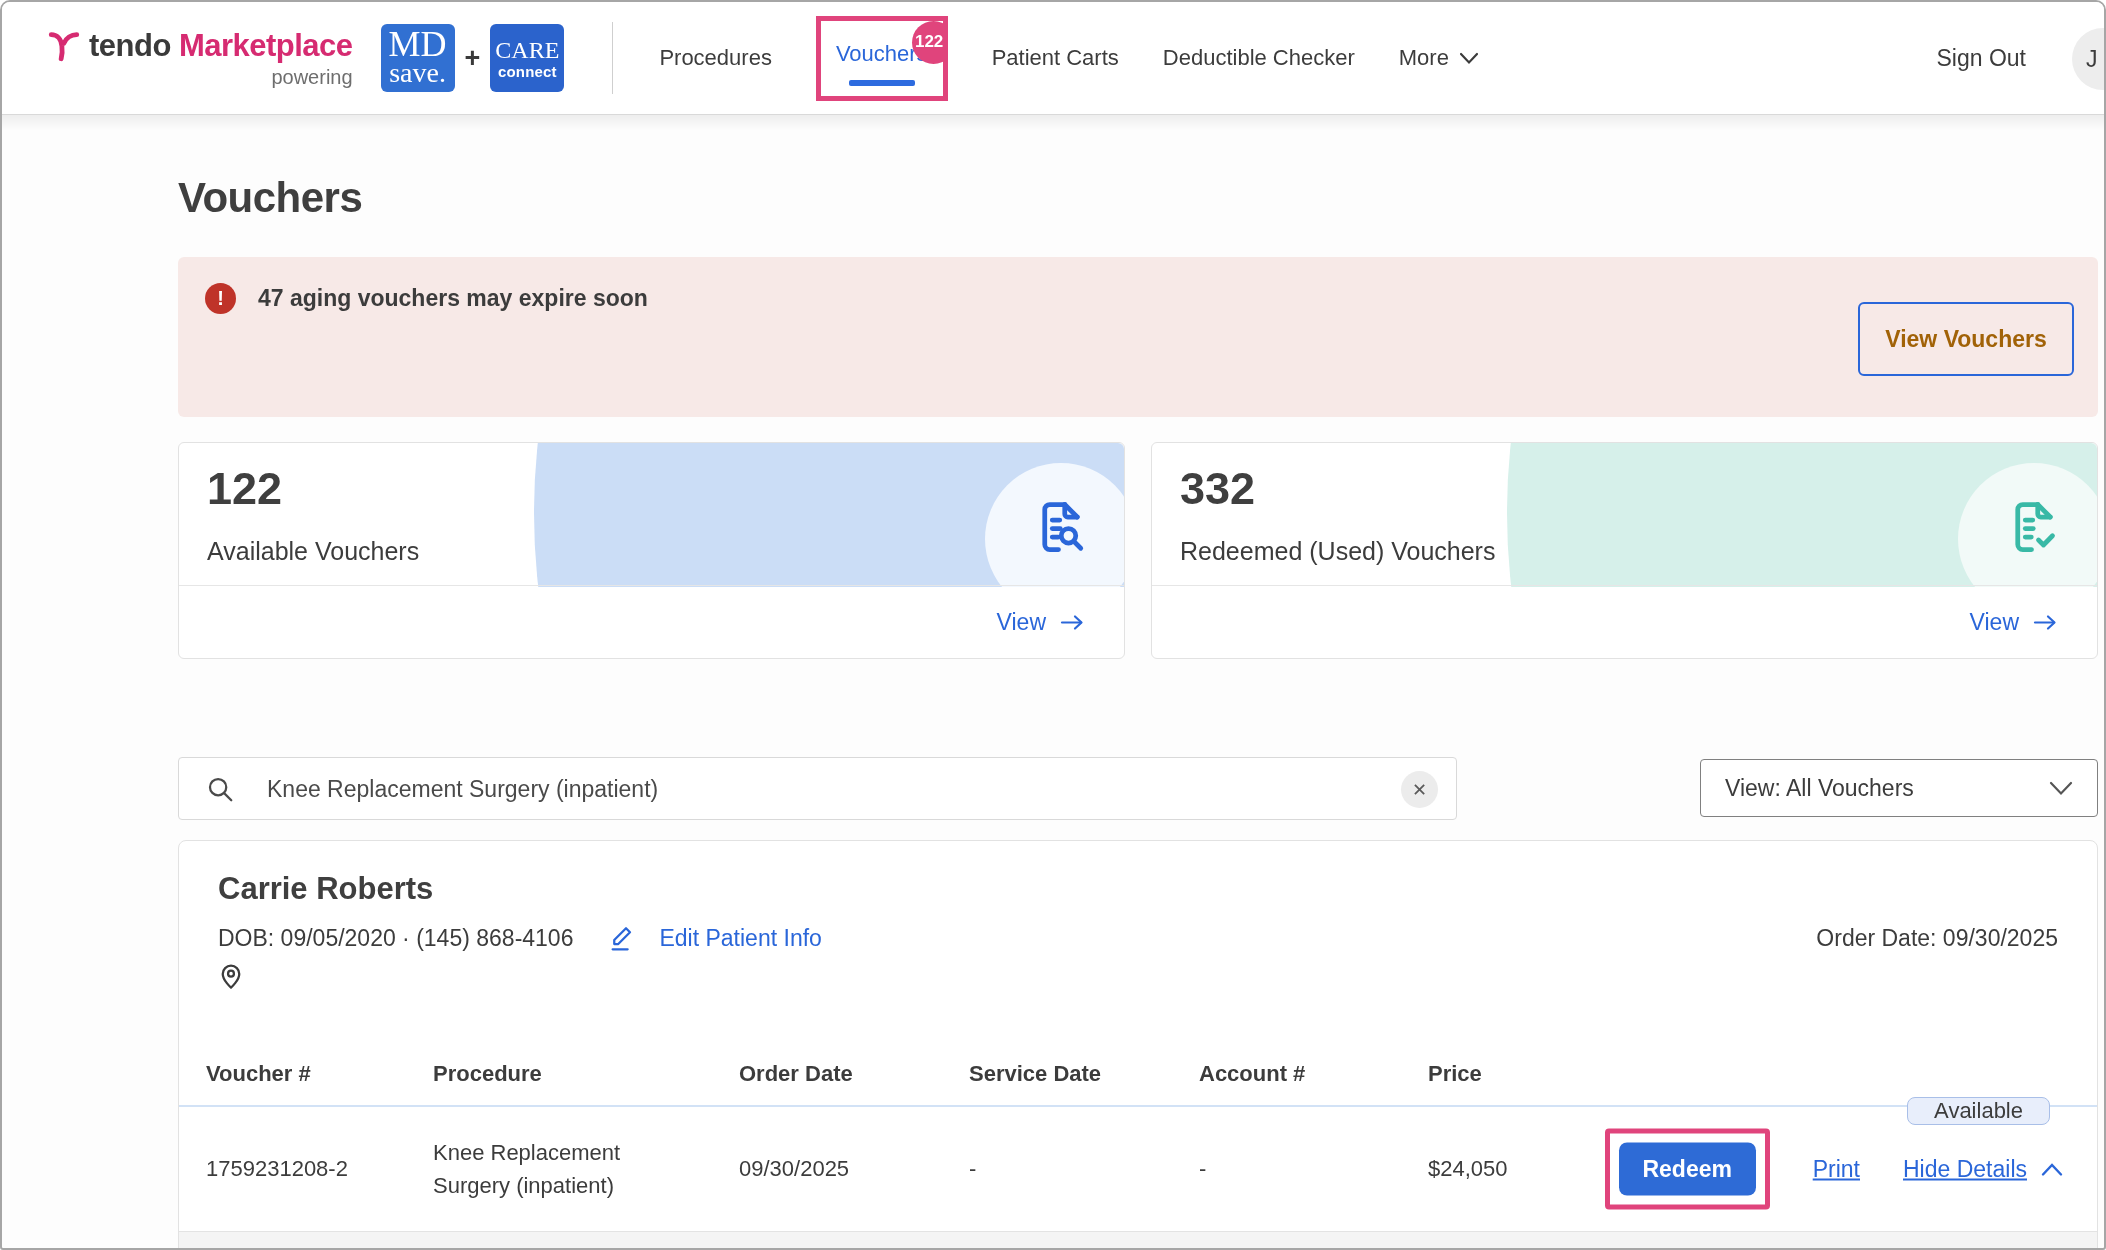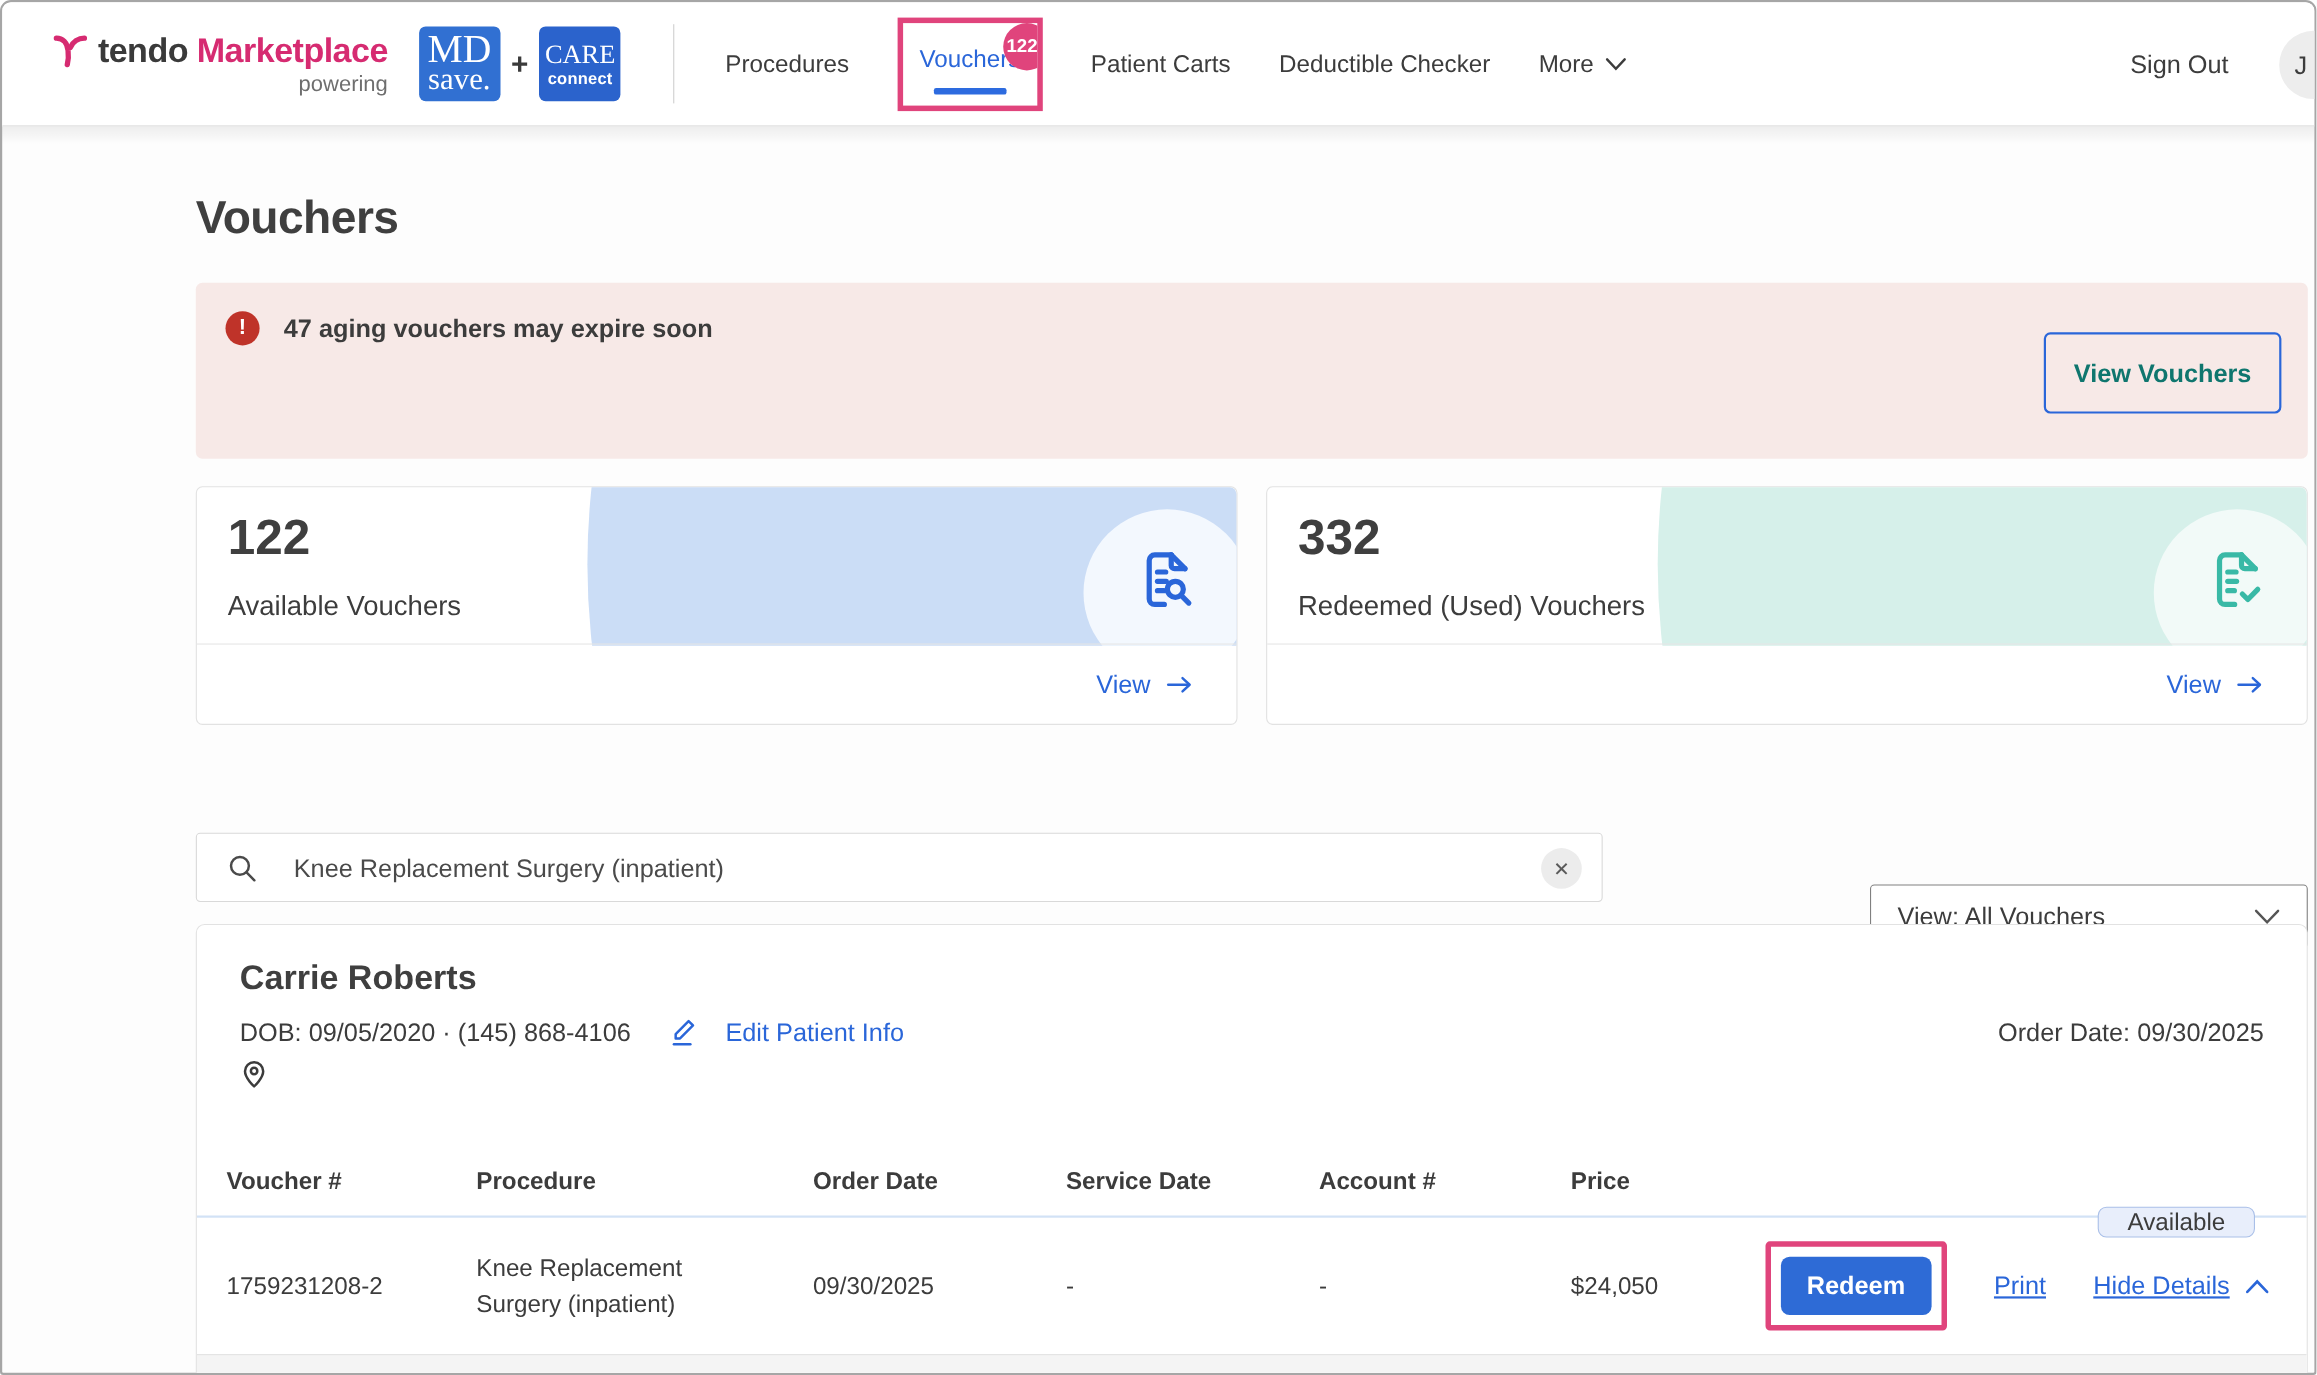--- a/index.html
+++ b/index.html
@@ -30,39 +30,39 @@
   .signout{margin-left:auto;font-size:23px;margin-right:78px;cursor:pointer;white-space:nowrap;}
   .avatar{position:absolute;right:-30px;top:26px;width:62px;height:62px;border-radius:50%;background:#EDEDED;color:#3C3C3C;font-size:23px;display:flex;align-items:center;padding-left:14px;box-sizing:border-box;}
   .content-shadow{position:absolute;left:0;right:0;top:113px;height:16px;background:linear-gradient(#00000010,transparent);}
 
   
   .page-title{position:absolute;left:176px;top:172px;font-size:42px;font-weight:bold;color:#3F3F3F;letter-spacing:-0.5px;}
   .alert{position:absolute;left:176px;top:255px;width:1920px;height:160px;background:#F7E9E7;border-radius:6px;box-sizing:border-box;}
   .alert-icon{position:absolute;left:27px;top:26px;width:31px;height:31px;border-radius:50%;background:#BF3329;color:#fff;font-weight:bold;font-size:20px;display:flex;align-items:center;justify-content:center;}
   .alert-title{position:absolute;left:80px;top:28px;font-size:23px;font-weight:bold;color:#3C3C3C;}
   .alert-body{position:absolute;left:80px;top:64px;width:1390px;font-size:23px;line-height:34px;color:#3C3C3C;}
-  .alert-btn{position:absolute;right:24px;top:45px;width:216px;height:74px;border:2px solid #2A66D9;border-radius:6px;background:transparent;color:#0f766e;font-size:23px;font-weight:bold;display:flex;align-items:center;justify-content:center;box-sizing:border-box;cursor:pointer;font-family:inherit;}
+  .alert-btn{position:absolute;right:24px;top:45px;width:216px;height:74px;border:2px solid #2A66D9;border-radius:6px;background:transparent;color:#a16207;font-size:23px;font-weight:bold;display:flex;align-items:center;justify-content:center;box-sizing:border-box;cursor:pointer;font-family:inherit;}
 
   
   .stat-card{position:absolute;top:440px;width:947px;height:217px;background:#fff;border:1px solid #E2E2E2;border-radius:6px;box-sizing:border-box;}
   .stat-top{position:absolute;top:0;left:0;right:0;height:144px;overflow:hidden;border-radius:6px 6px 0 0;}
   .deco-circle{position:absolute;width:1290px;height:1290px;border-radius:50%;left:355px;top:-575px;}
   .icon-circle{position:absolute;left:806px;top:20px;width:152px;height:152px;border-radius:50%;}
   .stat-icon{position:absolute;left:852px;top:54px;}
   .stat-count{position:absolute;left:28px;top:20px;font-size:45px;font-weight:bold;color:#3F3F3F;}
   .stat-label{position:absolute;left:28px;top:94px;font-size:25px;color:#3C3C3C;}
   .stat-footer{position:absolute;left:0;right:0;bottom:0;height:73px;border-top:1px solid #E6E6E6;display:flex;align-items:center;justify-content:flex-end;padding-right:38px;box-sizing:border-box;}
   .view-link{display:flex;align-items:center;gap:14px;color:#2A66D9;font-size:23px;font-weight:500;cursor:pointer;text-decoration:none;}
 
   
   .search-box{position:absolute;left:176px;top:755px;width:1279px;height:63px;background:#fff;border:1px solid #D9D9D9;border-radius:4px;box-sizing:border-box;}
   .search-icon{position:absolute;left:26px;top:16px;}
   .search-input{position:absolute;left:86px;top:0;width:1040px;height:100%;border:none;outline:none;font-size:23px;color:#4A4A4A;font-family:inherit;background:transparent;}
   .search-clear{position:absolute;right:18px;top:13px;width:37px;height:37px;border-radius:50%;background:#ECECEC;color:#5A5A5A;font-size:18px;display:flex;align-items:center;justify-content:center;cursor:pointer;}
-  .view-filter{position:absolute;left:1698px;top:757px;width:398px;height:58px;border:1px solid #808080;border-radius:4px;background:#fff;box-sizing:border-box;display:flex;align-items:center;padding:0 24px;font-size:23px;color:#3C3C3C;cursor:pointer;margin-top:45px;}
+  .view-filter{position:absolute;left:1698px;top:757px;width:398px;height:58px;border:1px solid #808080;border-radius:4px;background:#fff;box-sizing:border-box;display:flex;align-items:center;padding:0 24px;font-size:23px;color:#3C3C3C;cursor:pointer;}
   .filter-chevron{margin-left:auto;display:flex;}
 
   
   .patient-card{position:absolute;left:176px;top:838px;width:1920px;height:410px;background:#fff;border:1px solid #E2E2E2;border-radius:8px 8px 0 0;box-sizing:border-box;overflow:hidden;}
   .patient-name{position:absolute;left:39px;top:30px;font-size:31px;font-weight:bold;color:#3F3F3F;}
   .patient-meta{position:absolute;left:39px;top:82px;display:flex;align-items:center;font-size:23px;color:#3C3C3C;}
   .edit-icon{margin-left:34px;display:flex;}
   .edit-link{margin-left:22px;color:#2A66D9;font-size:23px;font-weight:500;cursor:pointer;text-decoration:none;}
   .patient-pin{position:absolute;left:36px;top:118px;display:flex;}
   .order-date{position:absolute;right:39px;top:84px;font-size:23px;color:#3C3C3C;}

